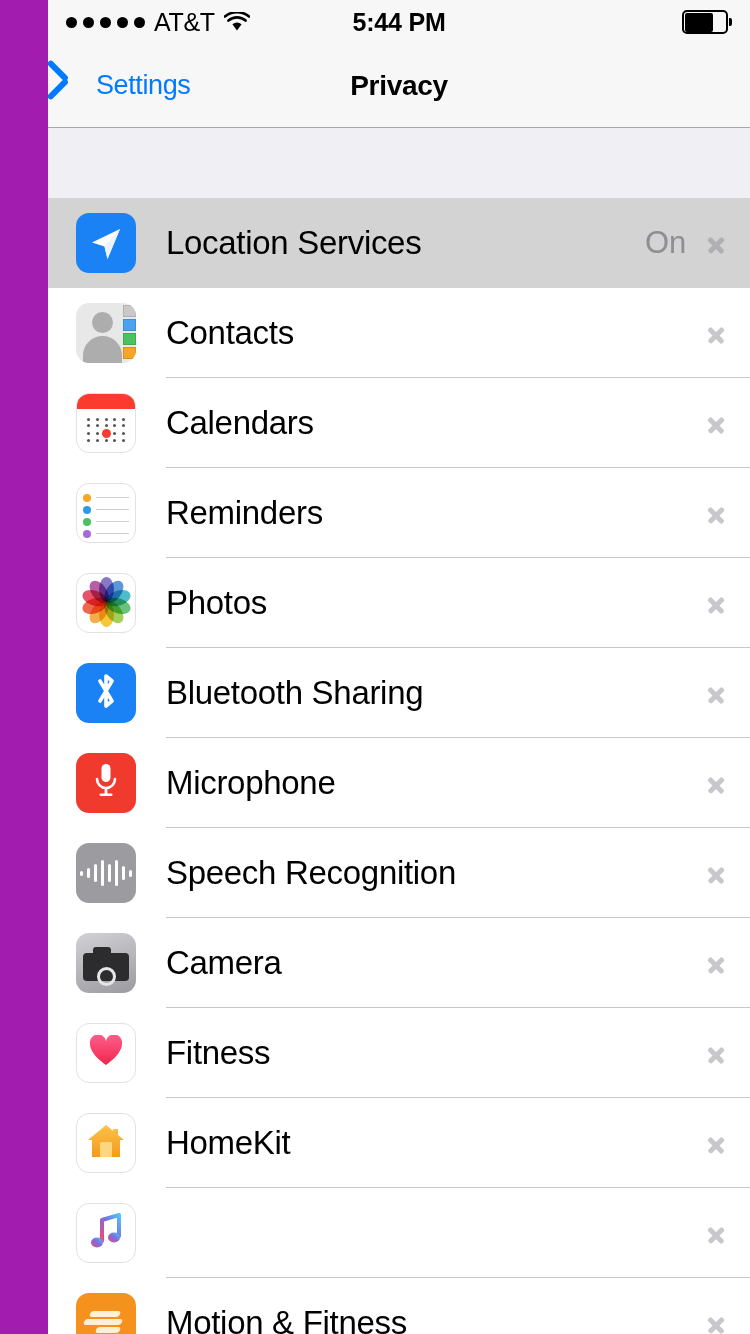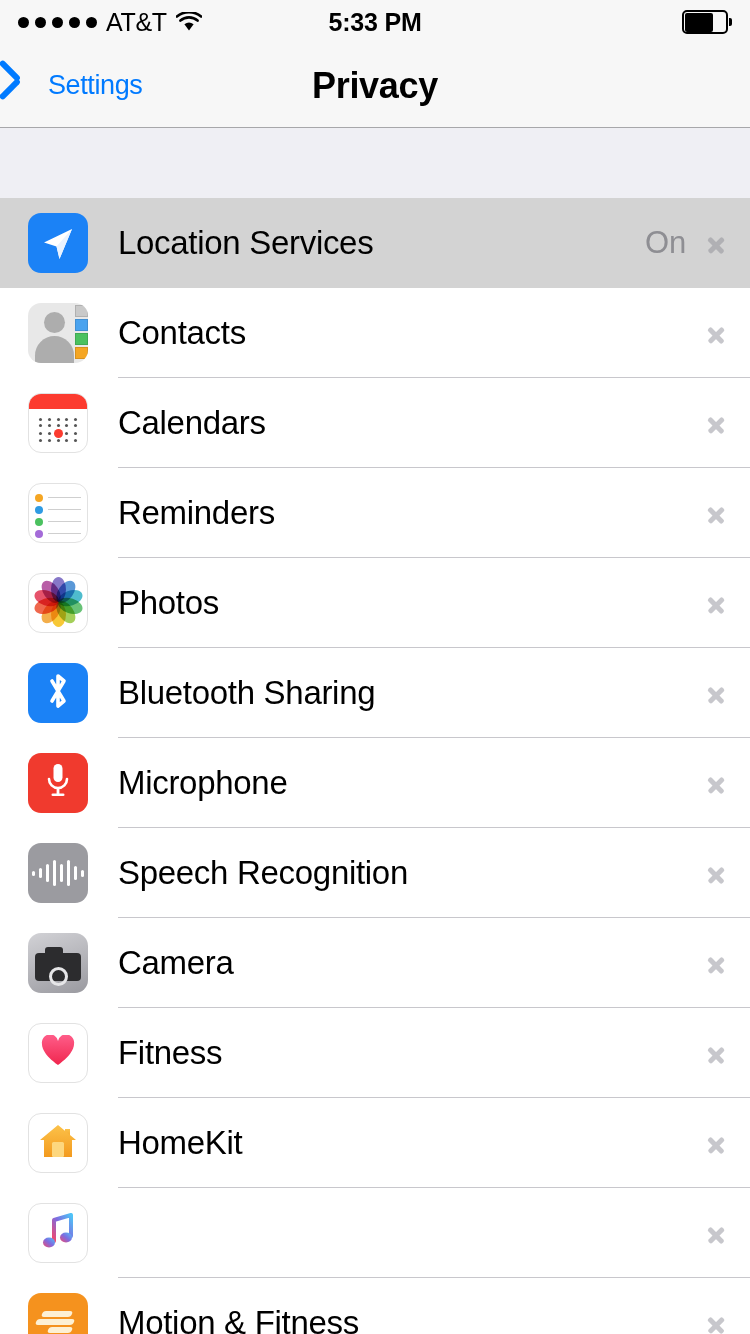--- a/index.html
+++ b/index.html
@@ -3,21 +3,21 @@
 <meta charset="utf-8">
 <style>
   * { margin:0; padding:0; box-sizing:border-box; }
   html, body {
     width:750px; height:1334px;
     background:#ffffff;
     font-family:"Liberation Sans", sans-serif;
     -webkit-font-smoothing:antialiased;
     overflow:hidden;
   }
-  .screen { position:relative; width:750px; height:1334px; background:#a21caf; }
+  .screen { position:relative; width:750px; height:1334px; background:#a21caf;padding-left:48px; }
 
   
   .status-bar {
     position:relative; height:44px; background:#F7F7F7;
     display:flex; align-items:center; padding:0 18px;
   }
   .sb-left { display:flex; align-items:center; gap:9px; }
   .dots { display:flex; align-items:center; gap:6px; }
   .dot { width:11px; height:11px; border-radius:50%; background:#000; }
   .carrier { font-size:25px; color:#000; letter-spacing:-0.3px; }
@@ -57,21 +57,21 @@
   .back-chevron::before,
   .back-chevron::after {
     content:""; position:absolute; left:3px; width:26px; height:6px;
     background:#007AFF; border-radius:3px;
   }
   .back-chevron::before { top:10px; transform:rotate(135deg); transform-origin:left center; }
   .back-chevron::after  { top:10px; transform:rotate(-135deg); transform-origin:left center; }
   .back-label { font-size:27px; color:#007AFF; letter-spacing:-0.4px; }
   .nav-title {
     position:absolute; left:0; right:0; text-align:center;
-    font-size:36px; font-weight:bold; color:#000; letter-spacing:-0.3px;
+    font-size:28px; font-weight:bold; color:#000; letter-spacing:-0.3px;
     pointer-events:none;
   }
 
   
   .gap { height:70px; background:#EFEFF4; }
   .list { background:#fff; }
   .row {
     position:relative; display:flex; align-items:center;
     height:90px; background:#fff; cursor:pointer;
   }
@@ -212,21 +212,21 @@
       </div>
       <span class="carrier">AT&amp;T</span>
       <span class="wifi">
         <svg width="26" height="20" viewBox="0 0 26 20">
           <path d="M13 18.5 L8.4 12.3 A7.6 7.6 0 0 1 17.6 12.3 Z" fill="#000"></path>
           <path d="M4.4 8.6 A13.2 13.2 0 0 1 21.6 8.6" stroke="#000" stroke-width="2.6" fill="none" stroke-linecap="round"></path>
           <path d="M0.9 4.6 A18.6 18.6 0 0 1 25.1 4.6" stroke="#000" stroke-width="2.6" fill="none" stroke-linecap="round"></path>
         </svg>
       </span>
     </div>
-    <div class="sb-time">5:33 PM</div>
+    <div class="sb-time">5:44 PM</div>
     <div class="sb-right">
       <span class="battery">
         <span class="batt-body"></span>
         <span class="batt-fill" id="battfill" style="width: 28.7px;"></span>
         <span class="batt-cap"></span>
       </span>
     </div>
   </div>
 
   <div class="nav-bar">

